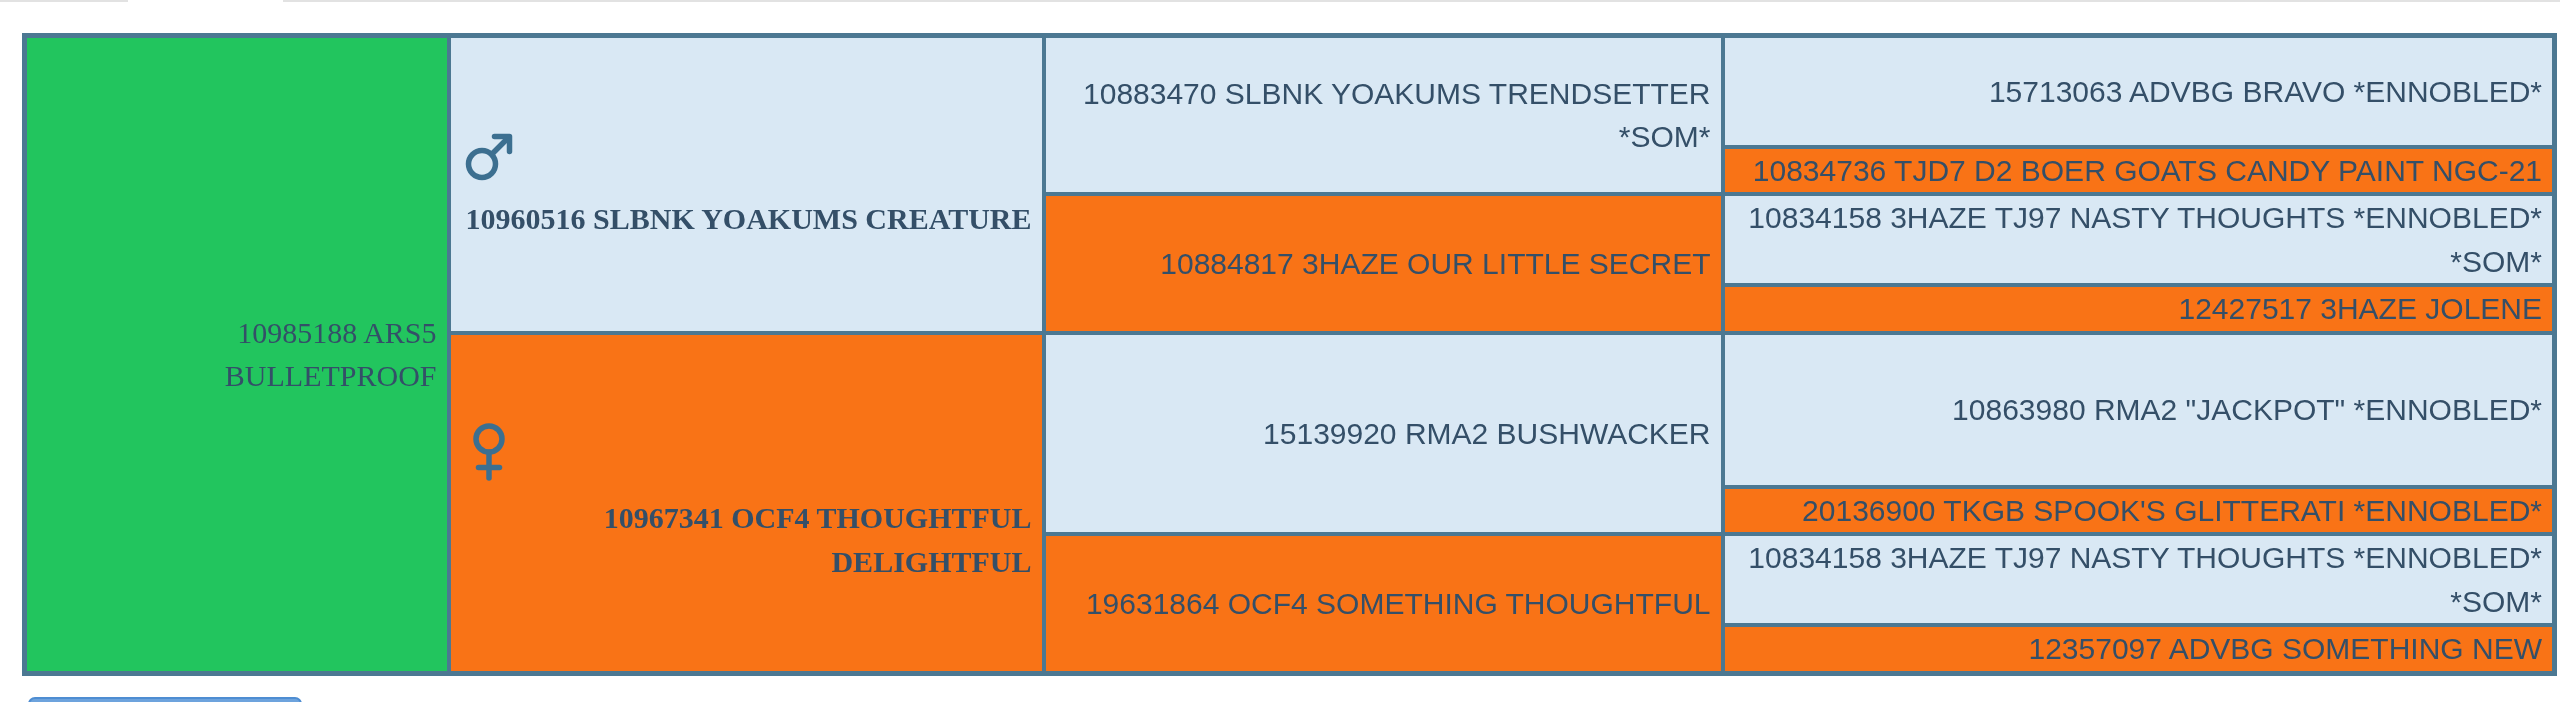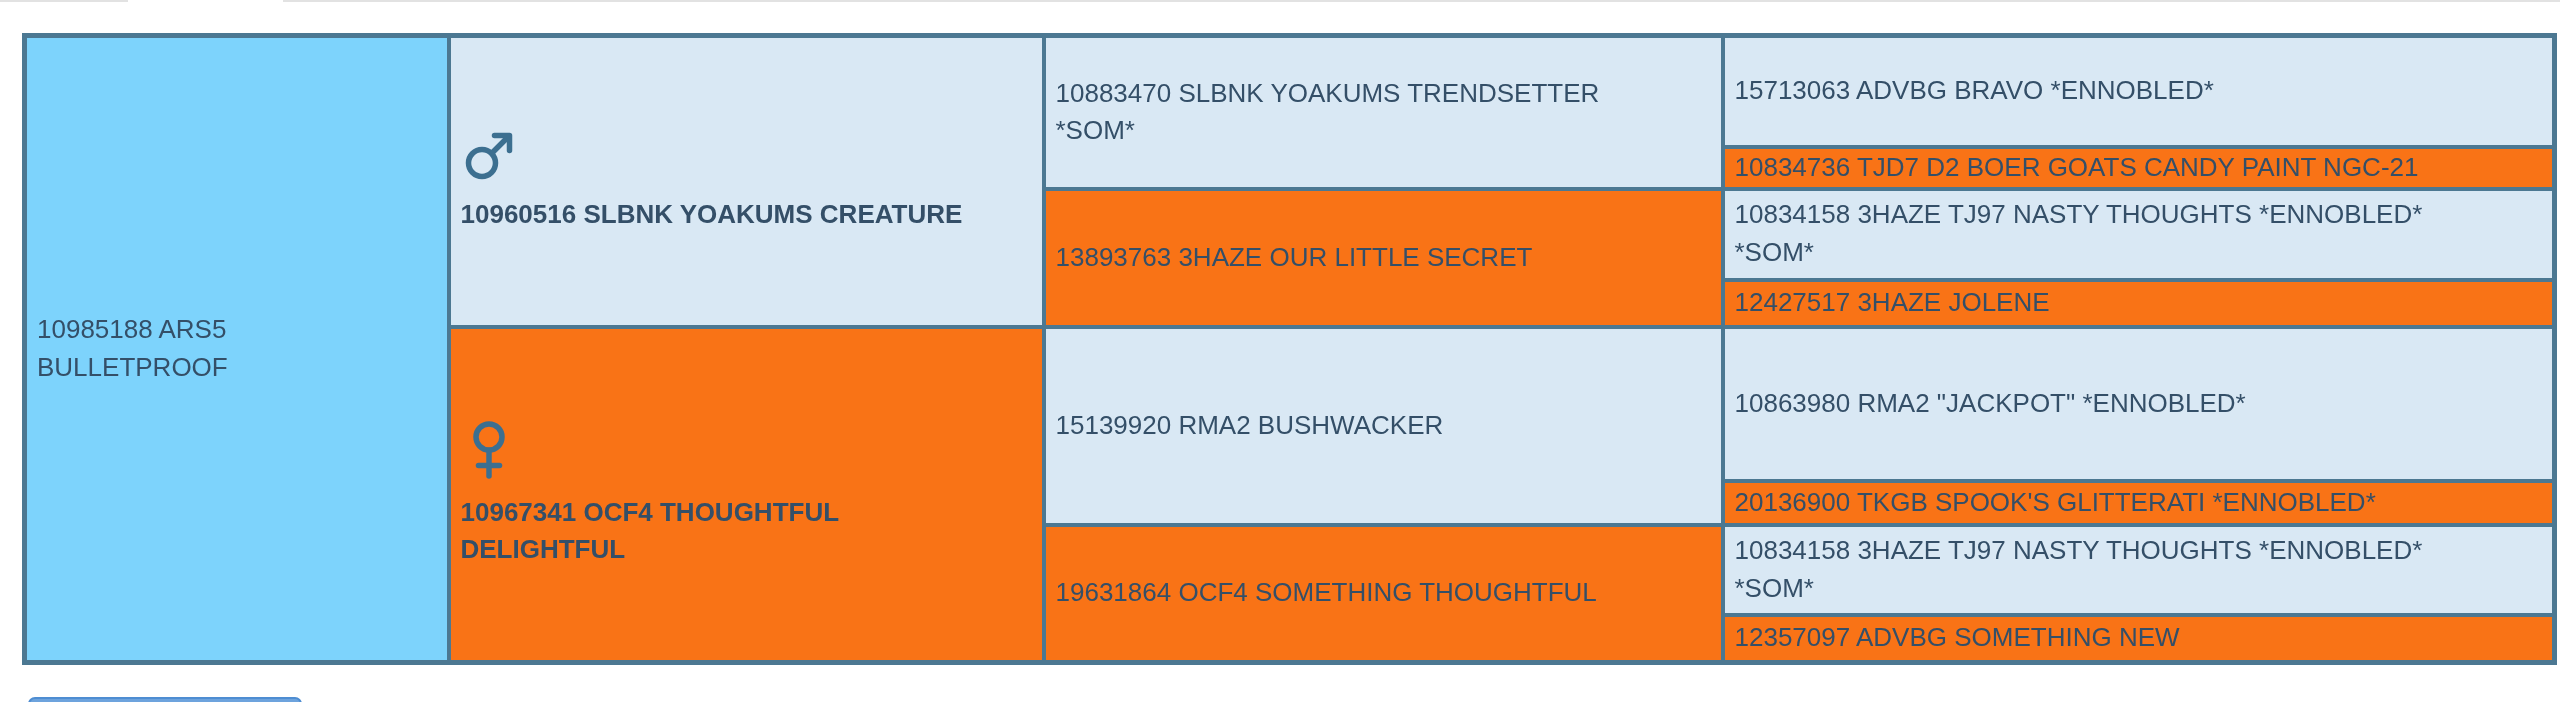--- a/index.html
+++ b/index.html
@@ -37,38 +37,39 @@
     position: absolute;
     left: 22px;
     top: 33px;
     width: 2530px;
     border-collapse: collapse;
     table-layout: fixed;
     border: 5px solid #4c7892;
   }
   table.pedigree td {
     border: 4px solid #4c7892;
-    text-align: left;
+    text-align: right;
     vertical-align: middle;
     padding: 0 10px;
     color: #344f68;
-    font-size: 26px;
+    font-size: 30px;
     line-height: 1.45;
     overflow: hidden;
   }
-  .c-green  { background: #7dd3fc; }
+  .c-green  { background: #22c55e; font-family: Liberation Serif, serif; }
   .c-blue   { background: #d9e8f4; }
   .c-pink   { background: #f97316; }
 
   .nm { white-space: pre-line; }
 
   td.parent-cell {
     font-weight: bold;
     font-size: 27px;
     line-height: 1.5;
+    font-family: Liberation Serif, serif;
   }
   .gender-icon {
     display: block;
     margin: 0 auto 12px auto;
   }
   .gender-icon svg { display: block; }
 
   
   .bottom-button {
     position: absolute;
@@ -120,21 +121,21 @@
         <span class="nm">15713063 ADVBG BRAVO *ENNOBLED*</span>
       </td>
     </tr>
     <tr style="height:42px">
       <td class="c-pink">
         <span class="nm">10834736 TJD7 D2 BOER GOATS CANDY PAINT NGC-21</span>
       </td>
     </tr>
     <tr style="height:91px">
       <td rowspan="2" class="c-pink">
-        <span class="nm">13893763 3HAZE OUR LITTLE SECRET</span>
+        <span class="nm">10884817 3HAZE OUR LITTLE SECRET</span>
       </td>
       <td class="c-blue">
         <span class="nm">10834158 3HAZE TJ97 NASTY THOUGHTS *ENNOBLED*
 *SOM*</span>
       </td>
     </tr>
     <tr style="height:47px">
       <td class="c-pink">
         <span class="nm">12427517 3HAZE JOLENE</span>
       </td>

